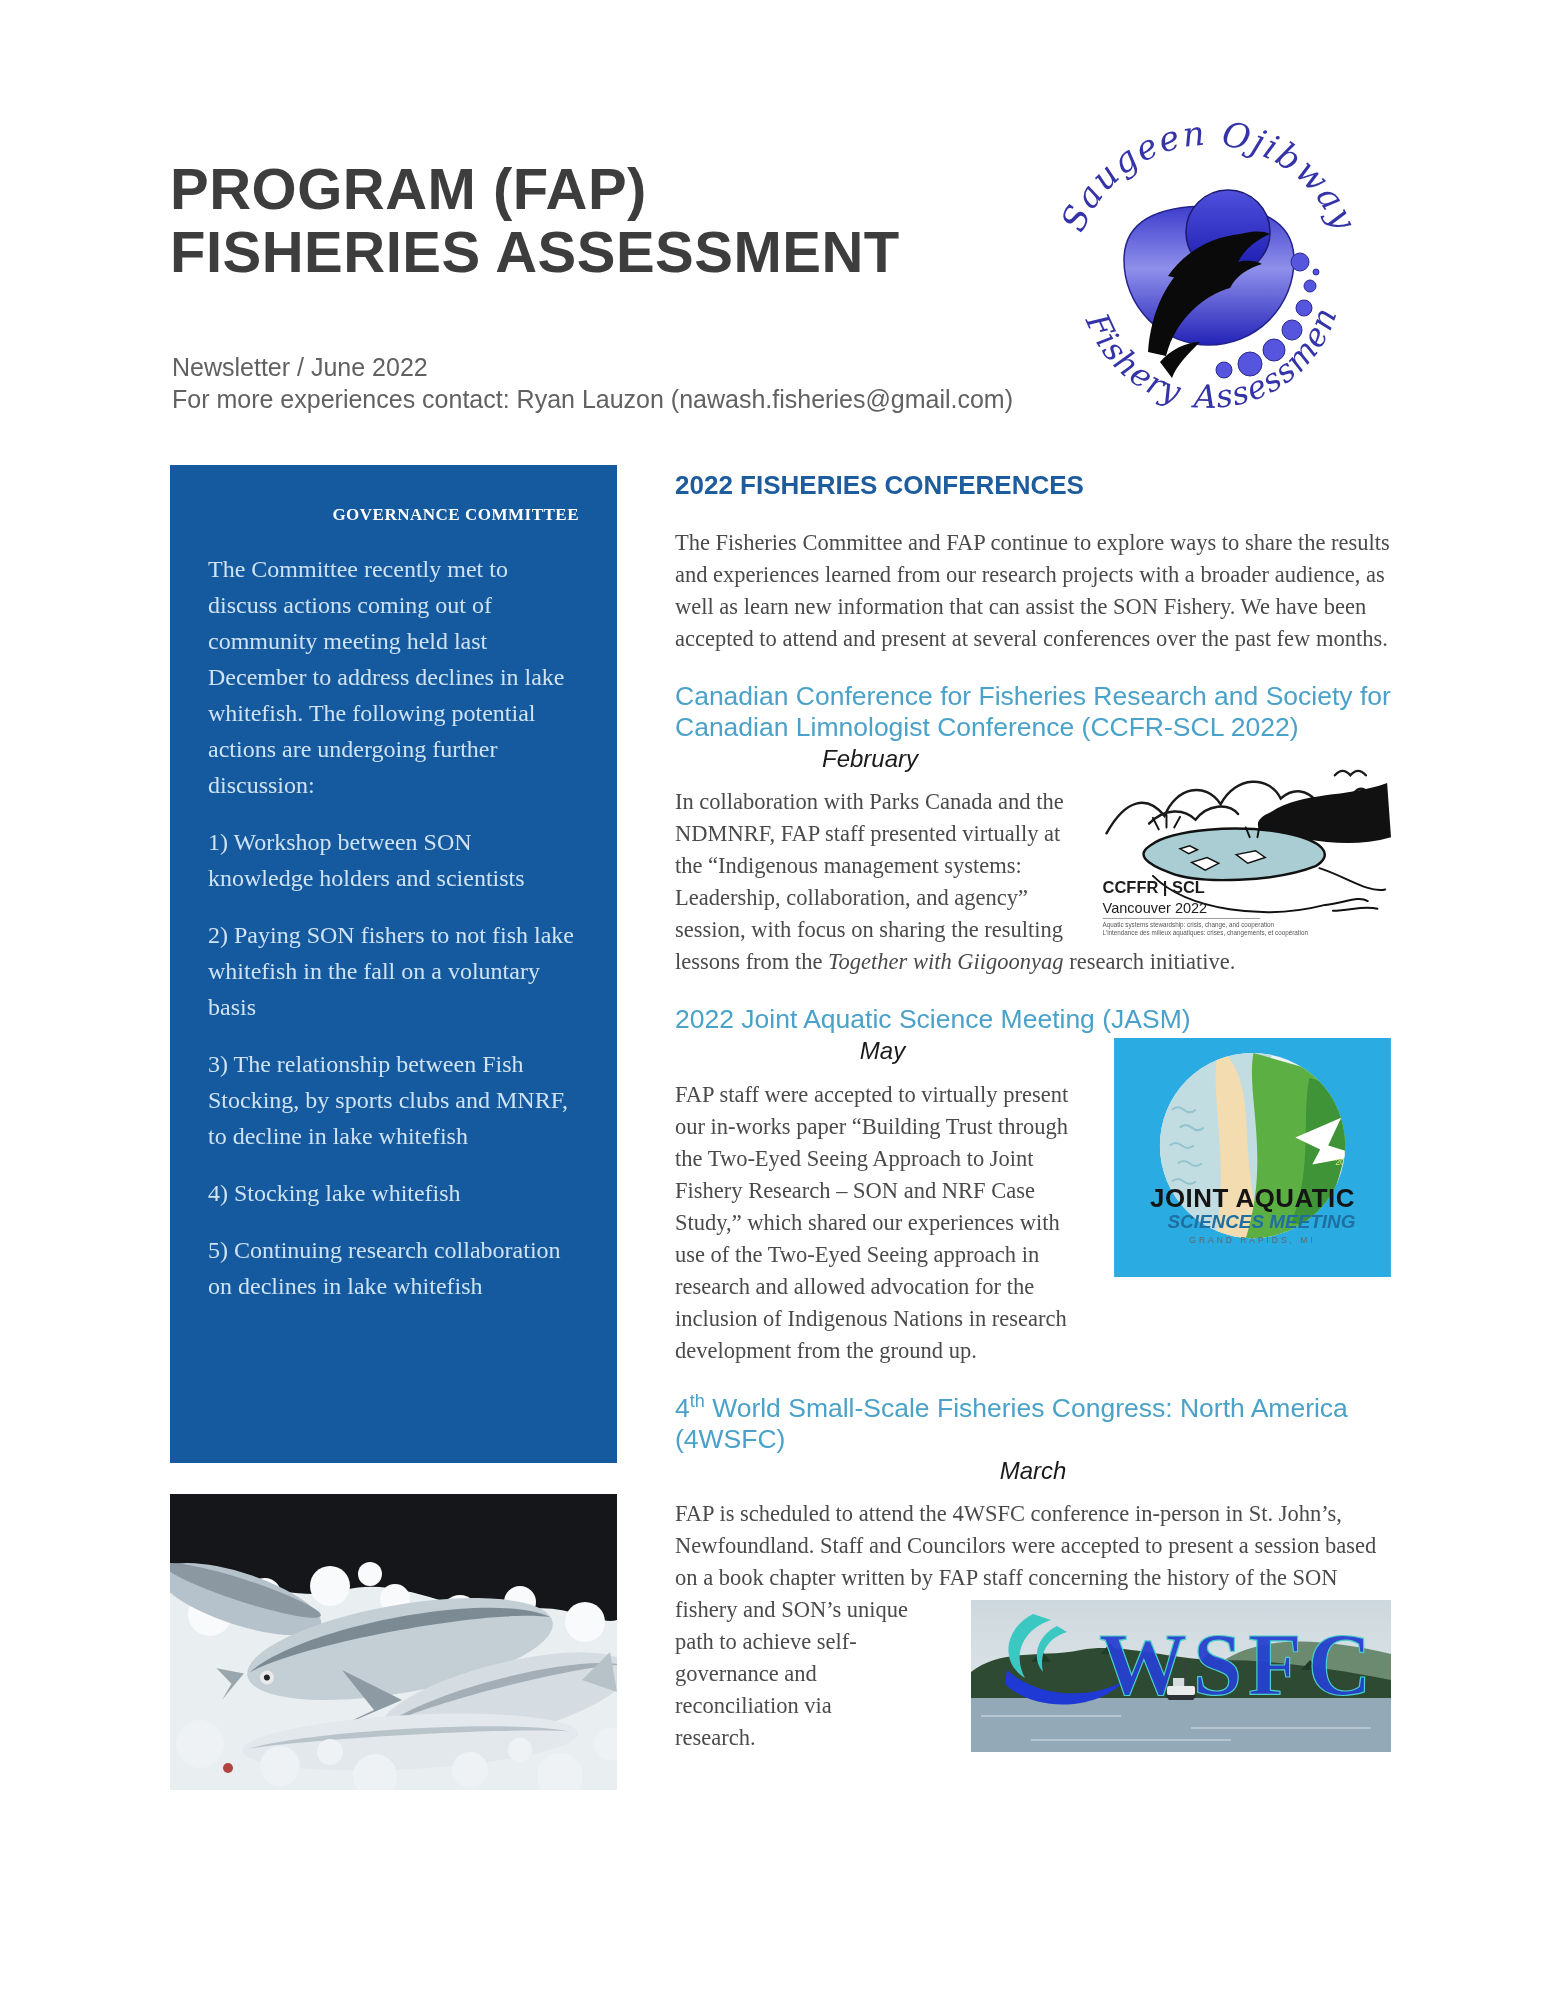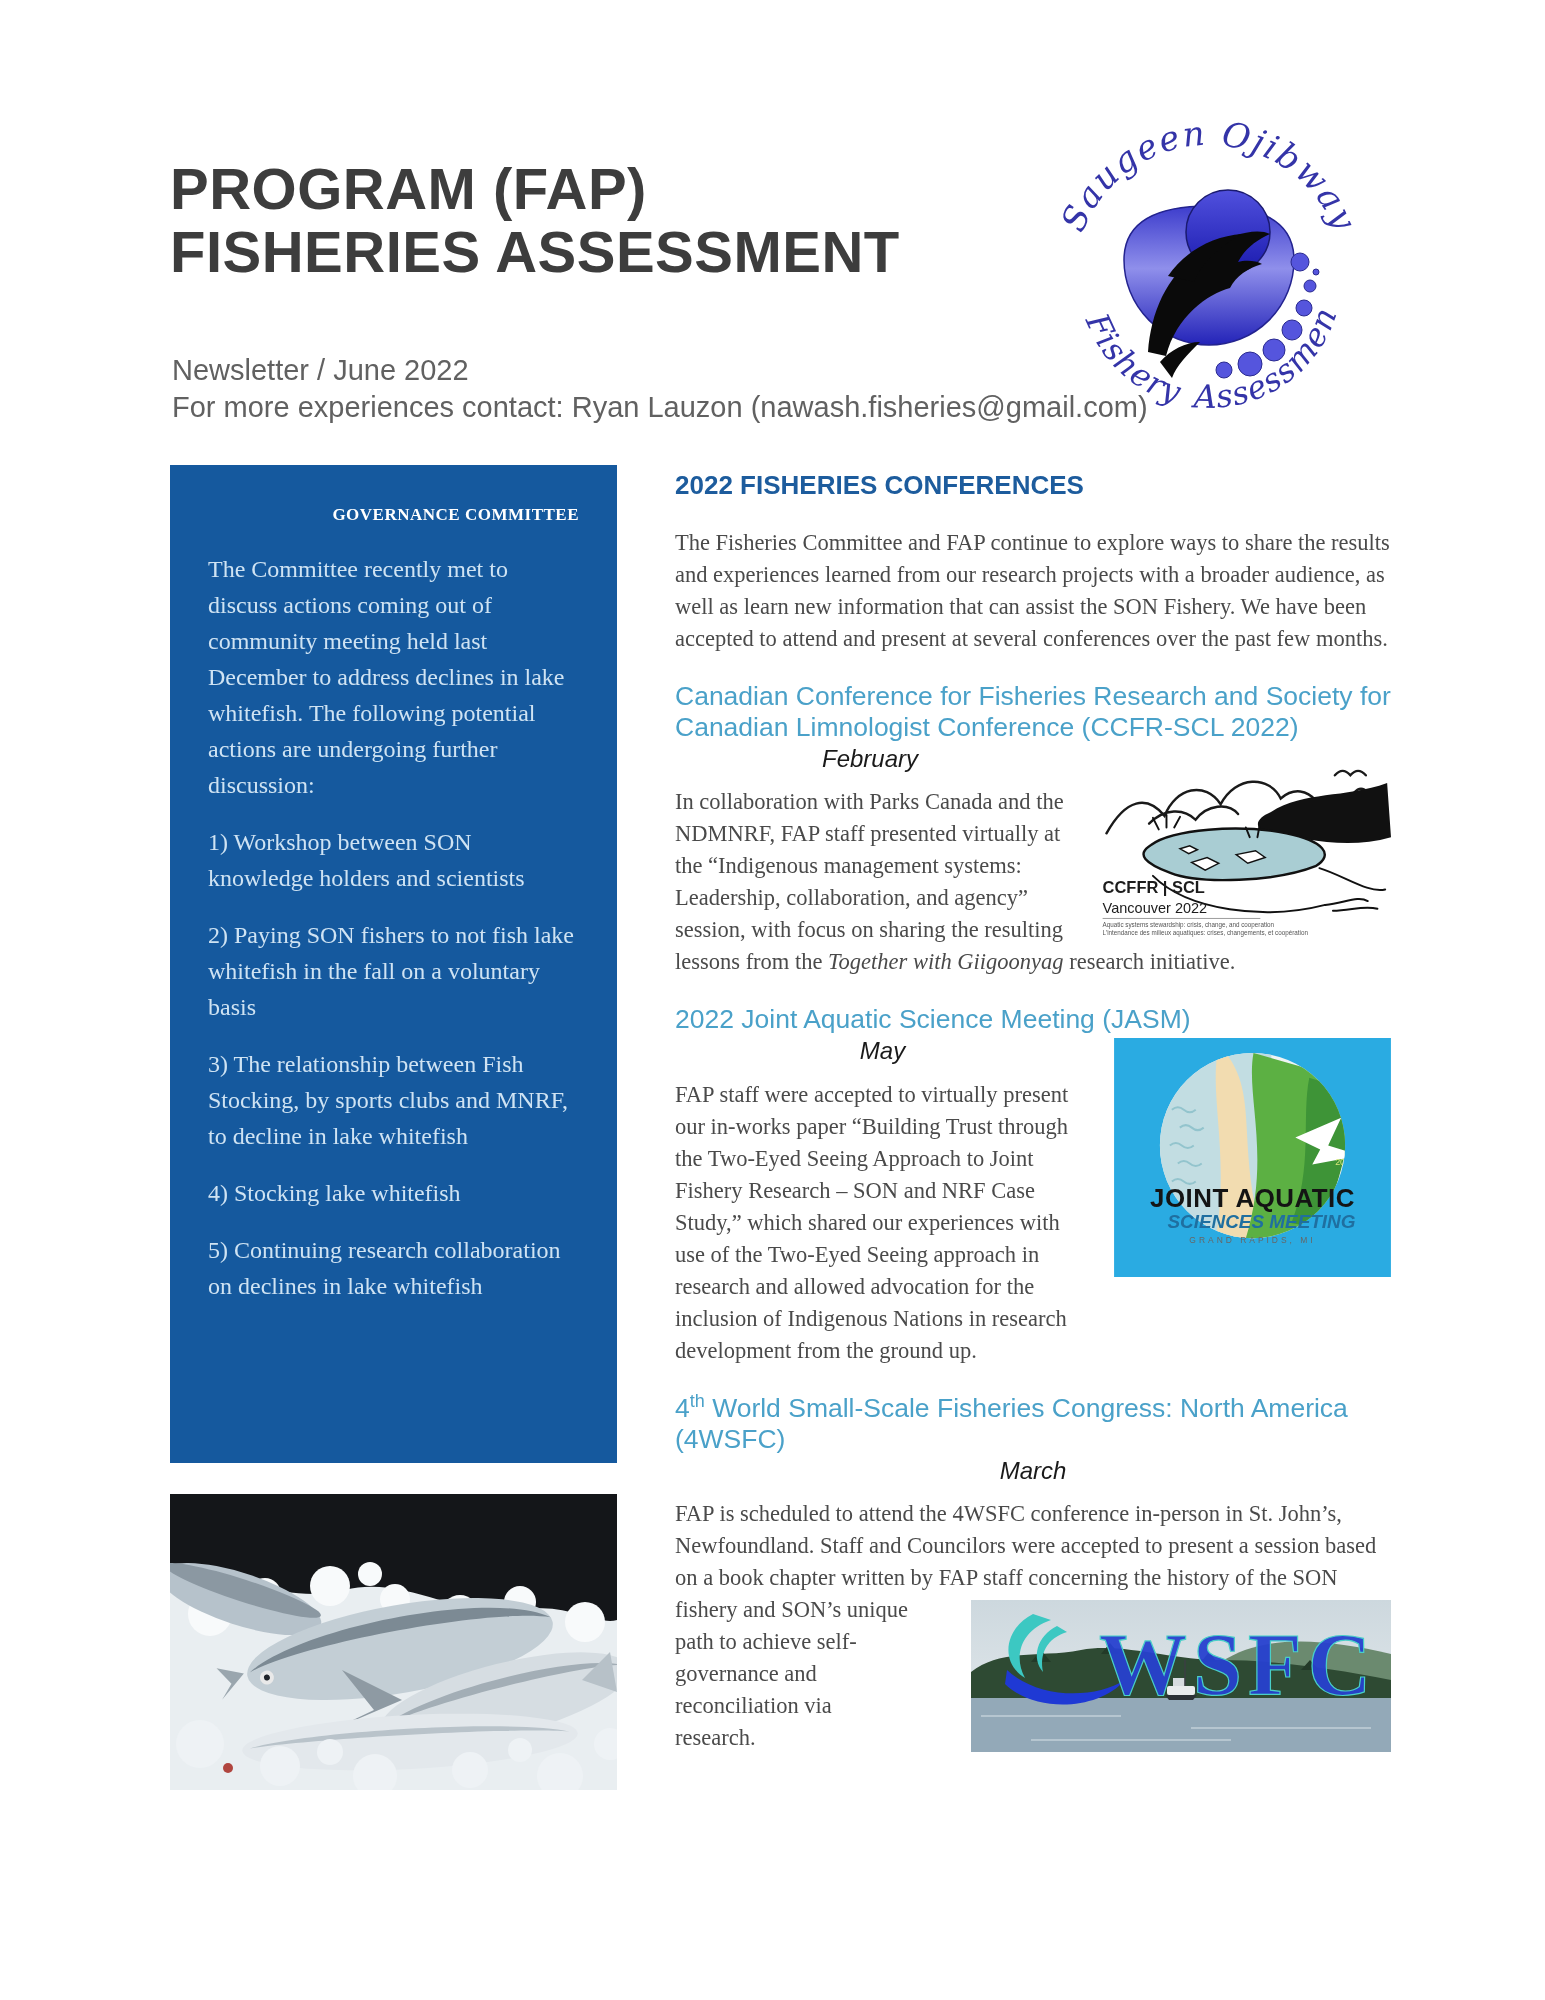--- a/index.html
+++ b/index.html
@@ -4,21 +4,21 @@
 <style>
   html,body{margin:0;padding:0;background:#ffffff;}
   .page{position:relative;width:1545px;height:2000px;background:#fff;overflow:hidden;
         font-family:"Liberation Serif",serif;color:#4a4a4a;}
 
   
   .title{position:absolute;left:170px;top:158px;width:900px;
          font-family:"Liberation Sans",sans-serif;font-weight:bold;
          font-size:58px;line-height:1.08;color:#3d3d3d;letter-spacing:.5px;}
   .subinfo{position:absolute;left:172px;top:352px;width:980px;
-           font-family:"Liberation Sans",sans-serif;font-size:29px;
+           font-family:"Liberation Sans",sans-serif;font-size:25px;
            color:#616161;line-height:1.26;}
   .org-logo{position:absolute;left:1048px;top:110px;}
 
   
   .sidebar{position:absolute;left:170px;top:465px;width:447px;height:998px;
            background:#15599e;box-sizing:border-box;padding:40px 38px 30px 38px;}
   .sidebar h2{margin:0 0 26px 0;font-family:Liberation Serif, serif;
               font-size:17px;line-height:1.18;color:#ffffff;letter-spacing:.5px;text-align:right;}
   .sidebar p{margin:0 0 21px 0;font-size:24px;line-height:36px;color:#cfe3f3;}
 

